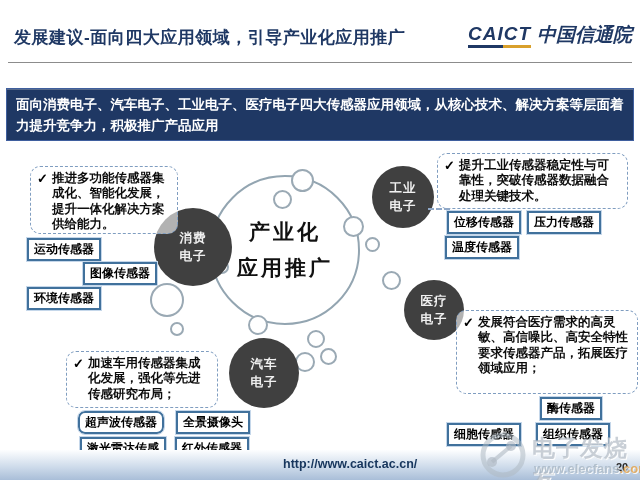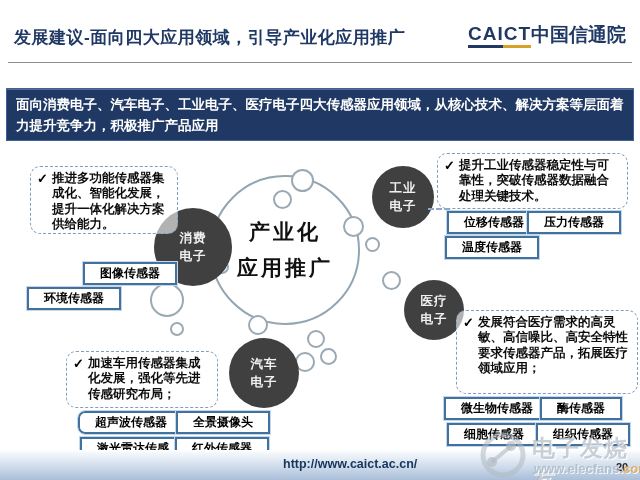--- a/index.html
+++ b/index.html
@@ -1,21 +1,21 @@
 <!DOCTYPE html>
 <html><head>
 <meta charset="utf-8">
 <style>
   html,body{margin:0;padding:0;}
   body{font-family:"Liberation Sans", sans-serif;}
   .slide{position:relative;width:640px;height:480px;background:#ffffff;overflow:hidden;}
 
   
   .title{position:absolute;left:14px;top:26px;font-size:17px;font-weight:bold;color:#1f3864;letter-spacing:0.5px;}
-  .logo{position:absolute;left:468px;top:24px;display:flex;align-items:flex-start;gap:0;}
+  .logo{position:absolute;left:468px;top:24px;display:flex;align-items:flex-start;gap:6px;font-style:italic;}
   .logo-caict{font-size:19px;font-weight:900;color:#1f3864;letter-spacing:1px;line-height:20px;}
   .logo-underline{height:3px;width:100%;margin-top:1px;background:linear-gradient(to right,#1f3864 0 55%,#d9a02b 55% 100%);}
   .logo-cn{font-size:19px;font-weight:bold;color:#1f3864;line-height:22px;}
   .divider{position:absolute;left:8px;top:62px;width:624px;height:1px;background:#8c8c8c;}
 
   
   .banner{position:absolute;left:6px;top:88px;width:628px;height:53px;box-sizing:border-box;
     background:#1f3864;border:1px solid #3f5f9e;box-shadow:inset 0 1px 0 rgba(255,255,255,.25);
     color:#ffffff;font-size:13.5px;font-weight:bold;line-height:1.55;padding:6px 9px;}
 
@@ -29,21 +29,21 @@
   .cat span{font-size:12.5px;letter-spacing:1px;}
 
   
   .callout{position:absolute;box-sizing:border-box;border:1.6px dashed #7f9dc0;border-radius:10px;background:rgba(255,255,255,.6);
     padding:4px 6px 4px 6px;font-size:12.5px;font-weight:bold;color:#0d0d0d;line-height:1.22;display:flex;gap:4px;}
   .callout .check{flex:0 0 auto;font-size:13px;color:#000;}
   .callout .ctext{flex:1 1 auto;}
 
   
   .tag{position:absolute;box-sizing:border-box;background:#fff;border:2px solid #41719c;outline:1px solid #c5d7ea;
-    padding:1px 15px;font-size:12px;font-weight:bold;color:#000;white-space:nowrap;}
+    padding:1px 5px;font-size:12px;font-weight:bold;color:#000;white-space:nowrap;}
 
   .connector{position:absolute;border-top:2px dashed #8fa8c8;}
 
   
   .footer-strip{position:absolute;left:0;top:450px;width:640px;height:30px;
     background:linear-gradient(to bottom,#fdfeff 0%,#cfdceb 55%,#a9bed8 100%);}
   .footer-url{position:absolute;left:283px;top:457px;font-size:12.5px;font-weight:bold;color:#17365d;}
   .page-num{position:absolute;left:616px;top:461px;font-size:11px;font-weight:bold;color:#2b2b2b;}
 
   
@@ -104,37 +104,37 @@
   </div>
   <div class="cat" style="left:229px;top:338px;width:70px;height:70px;">
     <span>汽车</span>
     <span>电子</span>
   </div>
 
   <div class="callout" style="left:30px;top:166px;width:148px;height:68px;">
     <span class="check">✓</span>
     <span class="ctext">推进多功能传感器集成化、智能化发展，提升一体化解决方案供给能力。</span>
   </div>
+  <div class="tag" style="left:27px;top:238px;">运动传感器</div>
   <div class="tag" style="left:83px;top:262px;">图像传感器</div>
   <div class="tag" style="left:27px;top:287px;">环境传感器</div>
 
   <div class="callout" style="left:437px;top:153px;width:191px;height:56px;">
     <span class="check">✓</span>
     <span class="ctext">提升工业传感器稳定性与可靠性，突破传感器数据融合处理关键技术。</span>
   </div>
   <div class="connector" style="left:428px;top:208px;width:22px;"></div>
   <div class="tag" style="left:447px;top:211px;">位移传感器</div>
   <div class="tag" style="left:527px;top:211px;">压力传感器</div>
   <div class="tag" style="left:445px;top:236px;">温度传感器</div>
 
   <div class="callout" style="left:456px;top:310px;width:182px;height:84px;">
     <span class="check">✓</span>
     <span class="ctext">发展符合医疗需求的高灵敏、高信噪比、高安全特性要求传感器产品，拓展医疗领域应用；</span>
   </div>
-  <div class="tag" style="left:444px;top:397px;">微生物传感器</div>
   <div class="tag" style="left:540px;top:397px;">酶传感器</div>
   <div class="tag" style="left:447px;top:423px;">细胞传感器</div>
   <div class="tag" style="left:536px;top:423px;">组织传感器</div>
 
   <div class="callout" style="left:66px;top:351px;width:152px;height:57px;">
     <span class="check">✓</span>
     <span class="ctext">加速车用传感器集成化发展，强化等先进传感研究布局；</span>
   </div>
   <div class="tag" style="left:78px;top:411px;border-radius:7px;">超声波传感器</div>
   <div class="tag" style="left:176px;top:411px;">全景摄像头</div>

